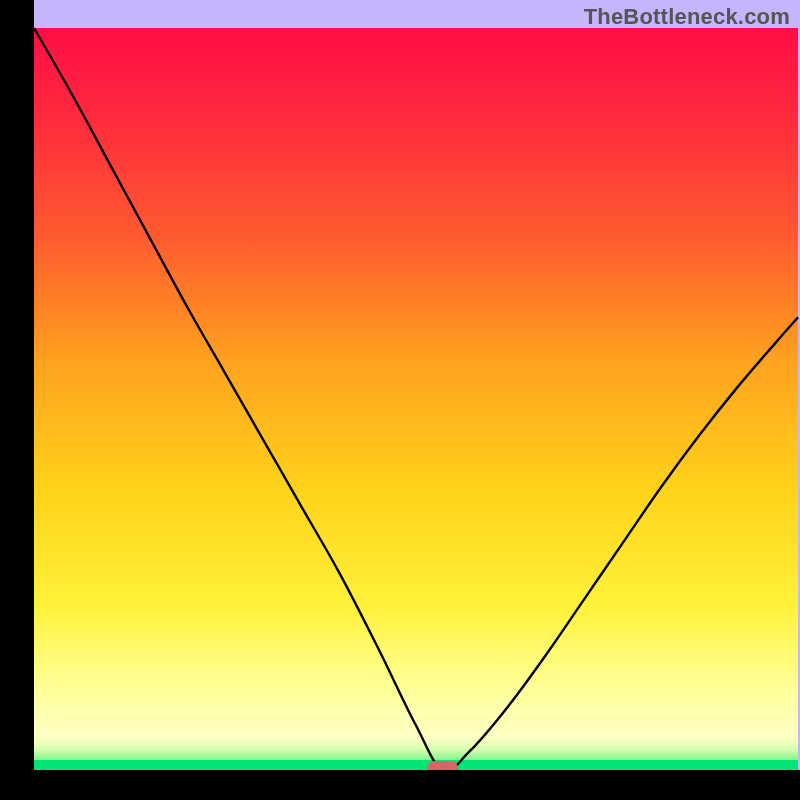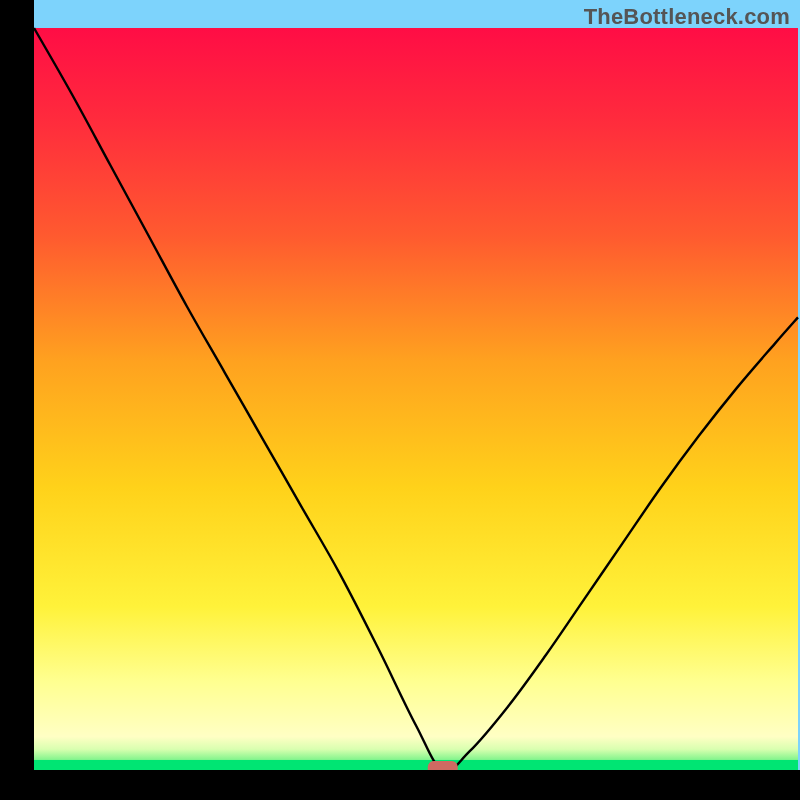--- a/index.html
+++ b/index.html
@@ -8,21 +8,21 @@
     width: 800px;
     height: 800px;
     background: #000;
     overflow: hidden;
     font-family: Arial, Helvetica, sans-serif;
   }
   .frame {
     position: relative;
     width: 800px;
     height: 800px;
-    background: #7dd3fc;
+    background: #c4b5fd;
   }
   .attribution {
     position: absolute;
     top: 4px;
     right: 10px;
     color: #555;
     font-size: 22px;
     font-weight: bold;
     letter-spacing: 0.2px;
     z-index: 5;

